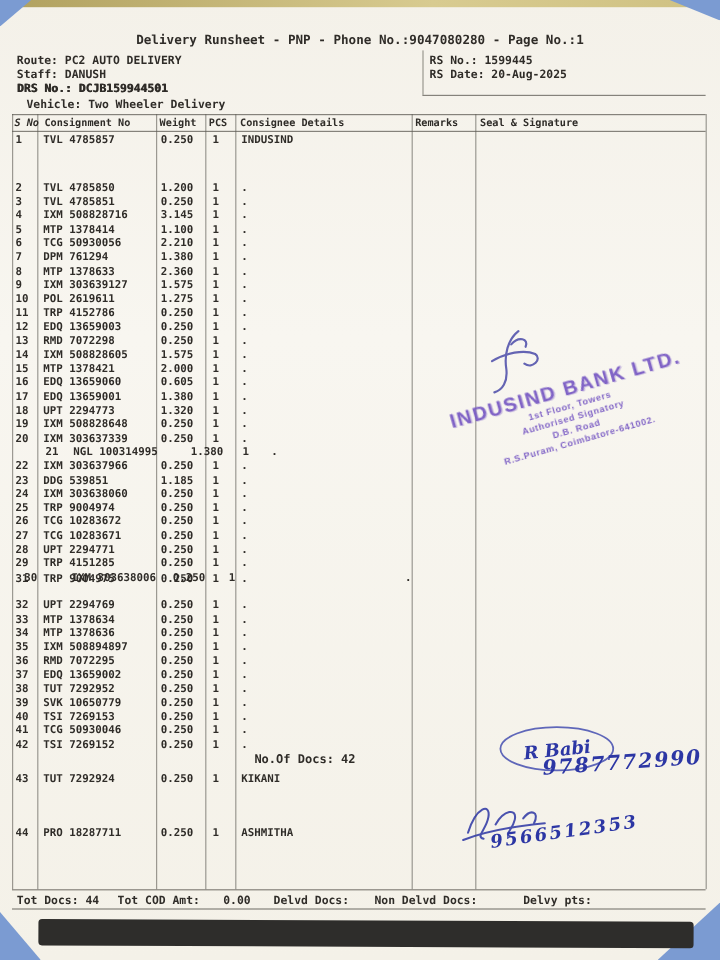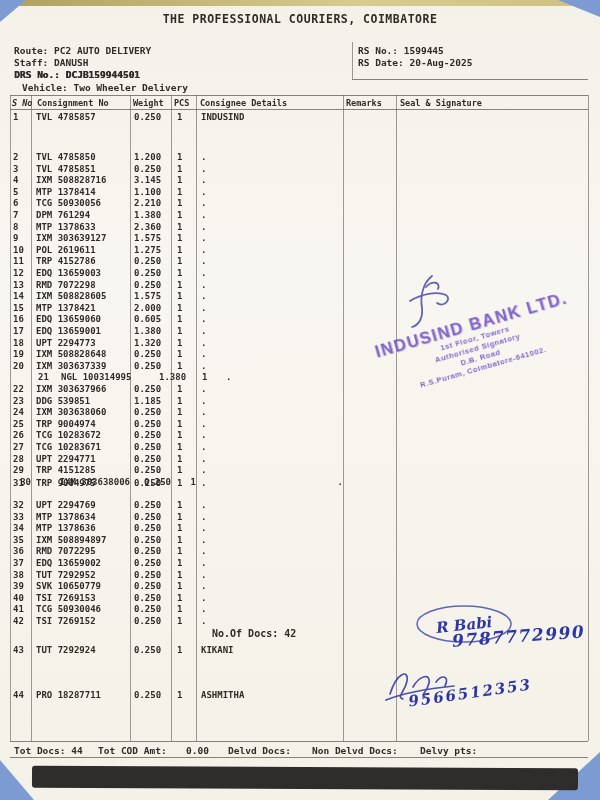--- a/index.html
+++ b/index.html
@@ -50,21 +50,21 @@
 
 <div id="page">
 
   <div id="strip-top"></div>
   <div class="corner" style="left:0;top:0;width:26px;height:22px;clip-path:polygon(0 0,100% 0,0 100%);"></div>
   <div class="corner" style="right:0;top:0;width:42px;height:17px;clip-path:polygon(0 0,100% 0,100% 100%);"></div>
   <div class="corner" style="left:0;bottom:0;width:34px;height:40px;clip-path:polygon(0 0,0 100%,100% 100%);"></div>
   <div class="corner" style="right:0;bottom:0;width:52px;height:48px;clip-path:polygon(100% 0,100% 100%,0 100%);"></div>
   <div id="blackbar"></div>
 
-  <div class="t center" style="top:12px;font-size:11.5px;letter-spacing:.5px;">THE PROFESSIONAL COURIERS, COIMBATORE</div>
+  <div class="t center" style="top:28px;font-size:10.5px;">Delivery Runsheet - PNP - Phone No.:9047080280 - Page No.:1</div>
 
   <div class="t meta" style="left:14px;top:45px;">Route: PC2 AUTO DELIVERY</div>
   <div class="t meta" style="left:14px;top:57px;">Staff: DANUSH</div>
   <div class="t meta strike" style="left:14px;top:69px;">DRS No.: DCJB159944501</div>
   <div class="t meta" style="left:22px;top:82px;">Vehicle: Two Wheeler Delivery</div>
 
   <div class="t meta" style="left:358px;top:45px;">RS No.: 1599445</div>
   <div class="t meta" style="left:358px;top:57px;">RS Date: 20-Aug-2025</div>
   <div class="vline" style="left:352px;top:42px;height:37px;"></div>
   <div class="hline" style="left:352px;top:79px;width:236px;"></div>
@@ -402,21 +402,21 @@
       </div>
     </div>
 
   <div class="t" style="left:212px;top:628px;font-size:10px;">No.Of Docs: 42</div>
 
   <div class="t meta" style="left:14px;top:745px;">Tot Docs: 44</div>
   <div class="t meta" style="left:98px;top:745px;">Tot COD Amt:</div>
   <div class="t meta" style="left:186px;top:745px;">0.00</div>
   <div class="t meta" style="left:228px;top:745px;">Delvd Docs:</div>
   <div class="t meta" style="left:312px;top:745px;">Non Delvd Docs:</div>
-  <div class="t meta" style="left:420px;top:745px;">Delvy pts:</div>
+  <div class="t meta" style="left:436px;top:745px;">Delvy pts:</div>
 
   <div id="stamp">
     <div class="big">INDUSIND BANK LTD.</div>
     <div class="sm">1st Floor, Towers</div>
     <div class="sm">Authorised Signatory</div>
     <div class="sm">D.B. Road</div>
     <div class="sm">R.S.Puram, Coimbatore-641002.</div>
   </div>
 
   <svg style="position:absolute;left:392px;top:270px;" width="70" height="62" viewBox="0 0 70 62">

